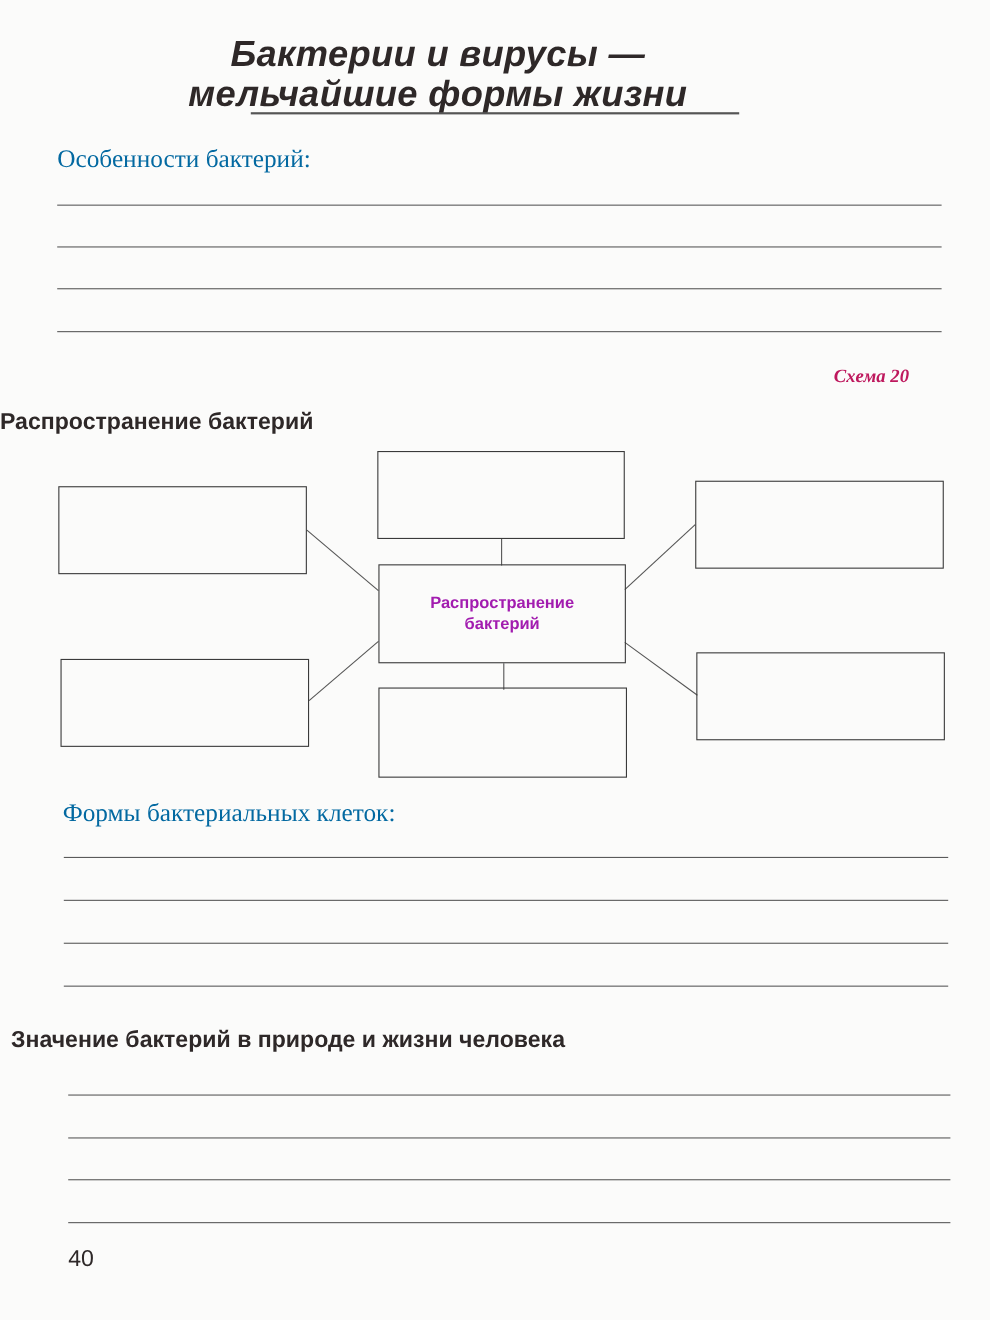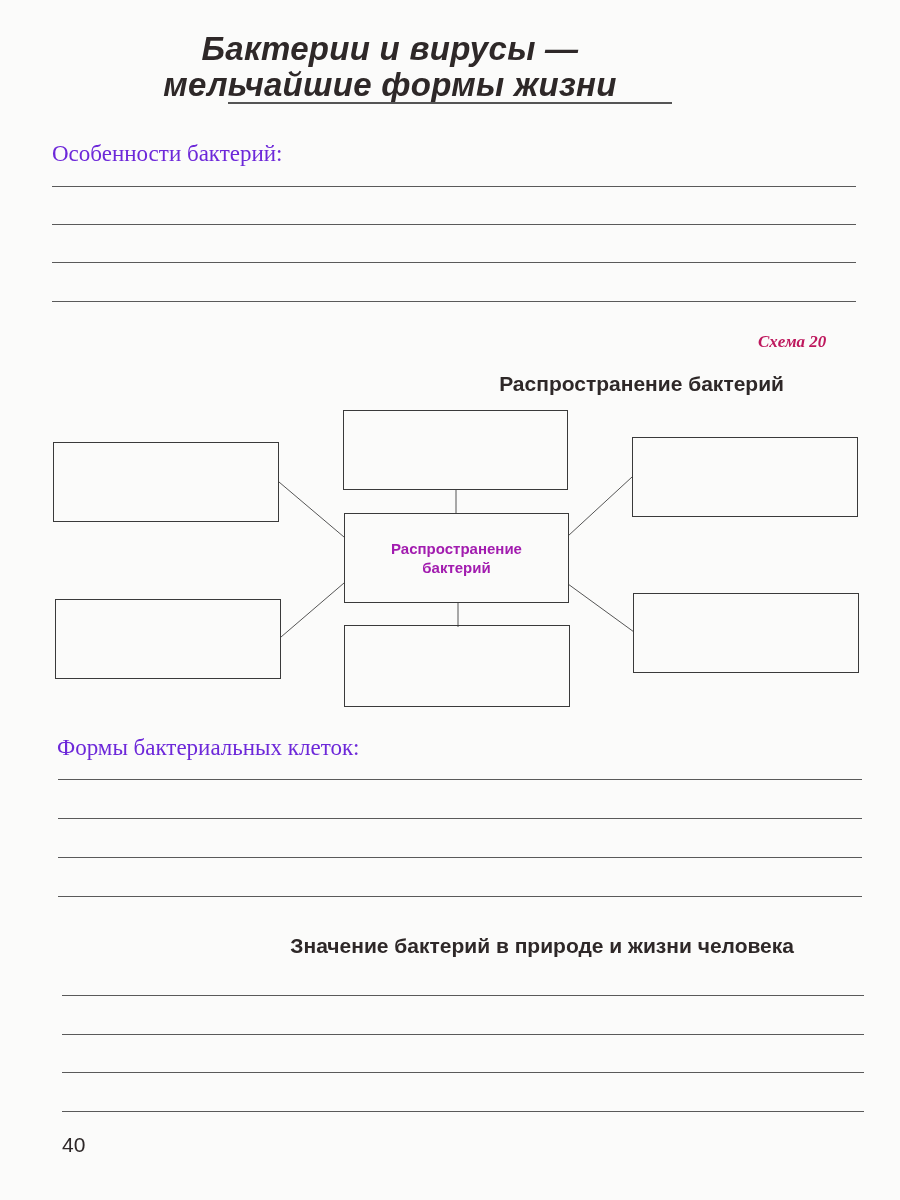--- a/index.html
+++ b/index.html
@@ -4,35 +4,35 @@
 <style>
   html, body { margin:0; padding:0; }
   body {
     width:900px; height:1200px; position:relative; overflow:hidden;
     background:#fbfbfa;
     font-family: "Liberation Sans", sans-serif;
     color:#2a2424;
   }
   .abs { position:absolute; }
   .title {
-    left:0; width:780px; text-align:center;
+    left:8px; width:780px; text-align:center;
     font-family:"Liberation Sans", sans-serif; font-weight:bold; font-style:italic;
     font-size:33px; line-height:38px; color:#2e2828; letter-spacing:0.3px;
   }
   .title-rule { left:228px; width:444px; top:102px; height:0; border-top:2px solid #555; }
   .serif-label {
-    font-family:"Liberation Serif", serif; font-size:23px; color:#6d28d9;margin-top:9px;
+    font-family:"Liberation Serif", serif; font-size:23px; color:#0369a1;
   }
   .schema-ref {
     font-family:"Liberation Serif", serif; font-style:italic; font-weight:bold;
     font-size:17px; color:#be185d;
   }
   .section-heading {
     font-family:"Liberation Sans", sans-serif; font-weight:bold; font-size:21px;
-    color:#2e2828; text-align:right; left:0; width:784px;
+    color:#2e2828; text-align:left; left:0; width:784px;
   }
   .line { height:0; border-top:1.5px solid #5a5a5a; }
   .box { border:1.5px solid #3a3a3a; background:transparent; box-sizing:border-box; }
   .center-box {
     display:flex; align-items:center; justify-content:center; text-align:center;
     font-family:"Liberation Sans", sans-serif; font-weight:bold; font-size:15px;
     line-height:19px; color:#a21caf;
   }
   .page-num {
     font-family:"Liberation Sans", sans-serif; font-weight:normal; font-size:21px; color:#2e2828;

